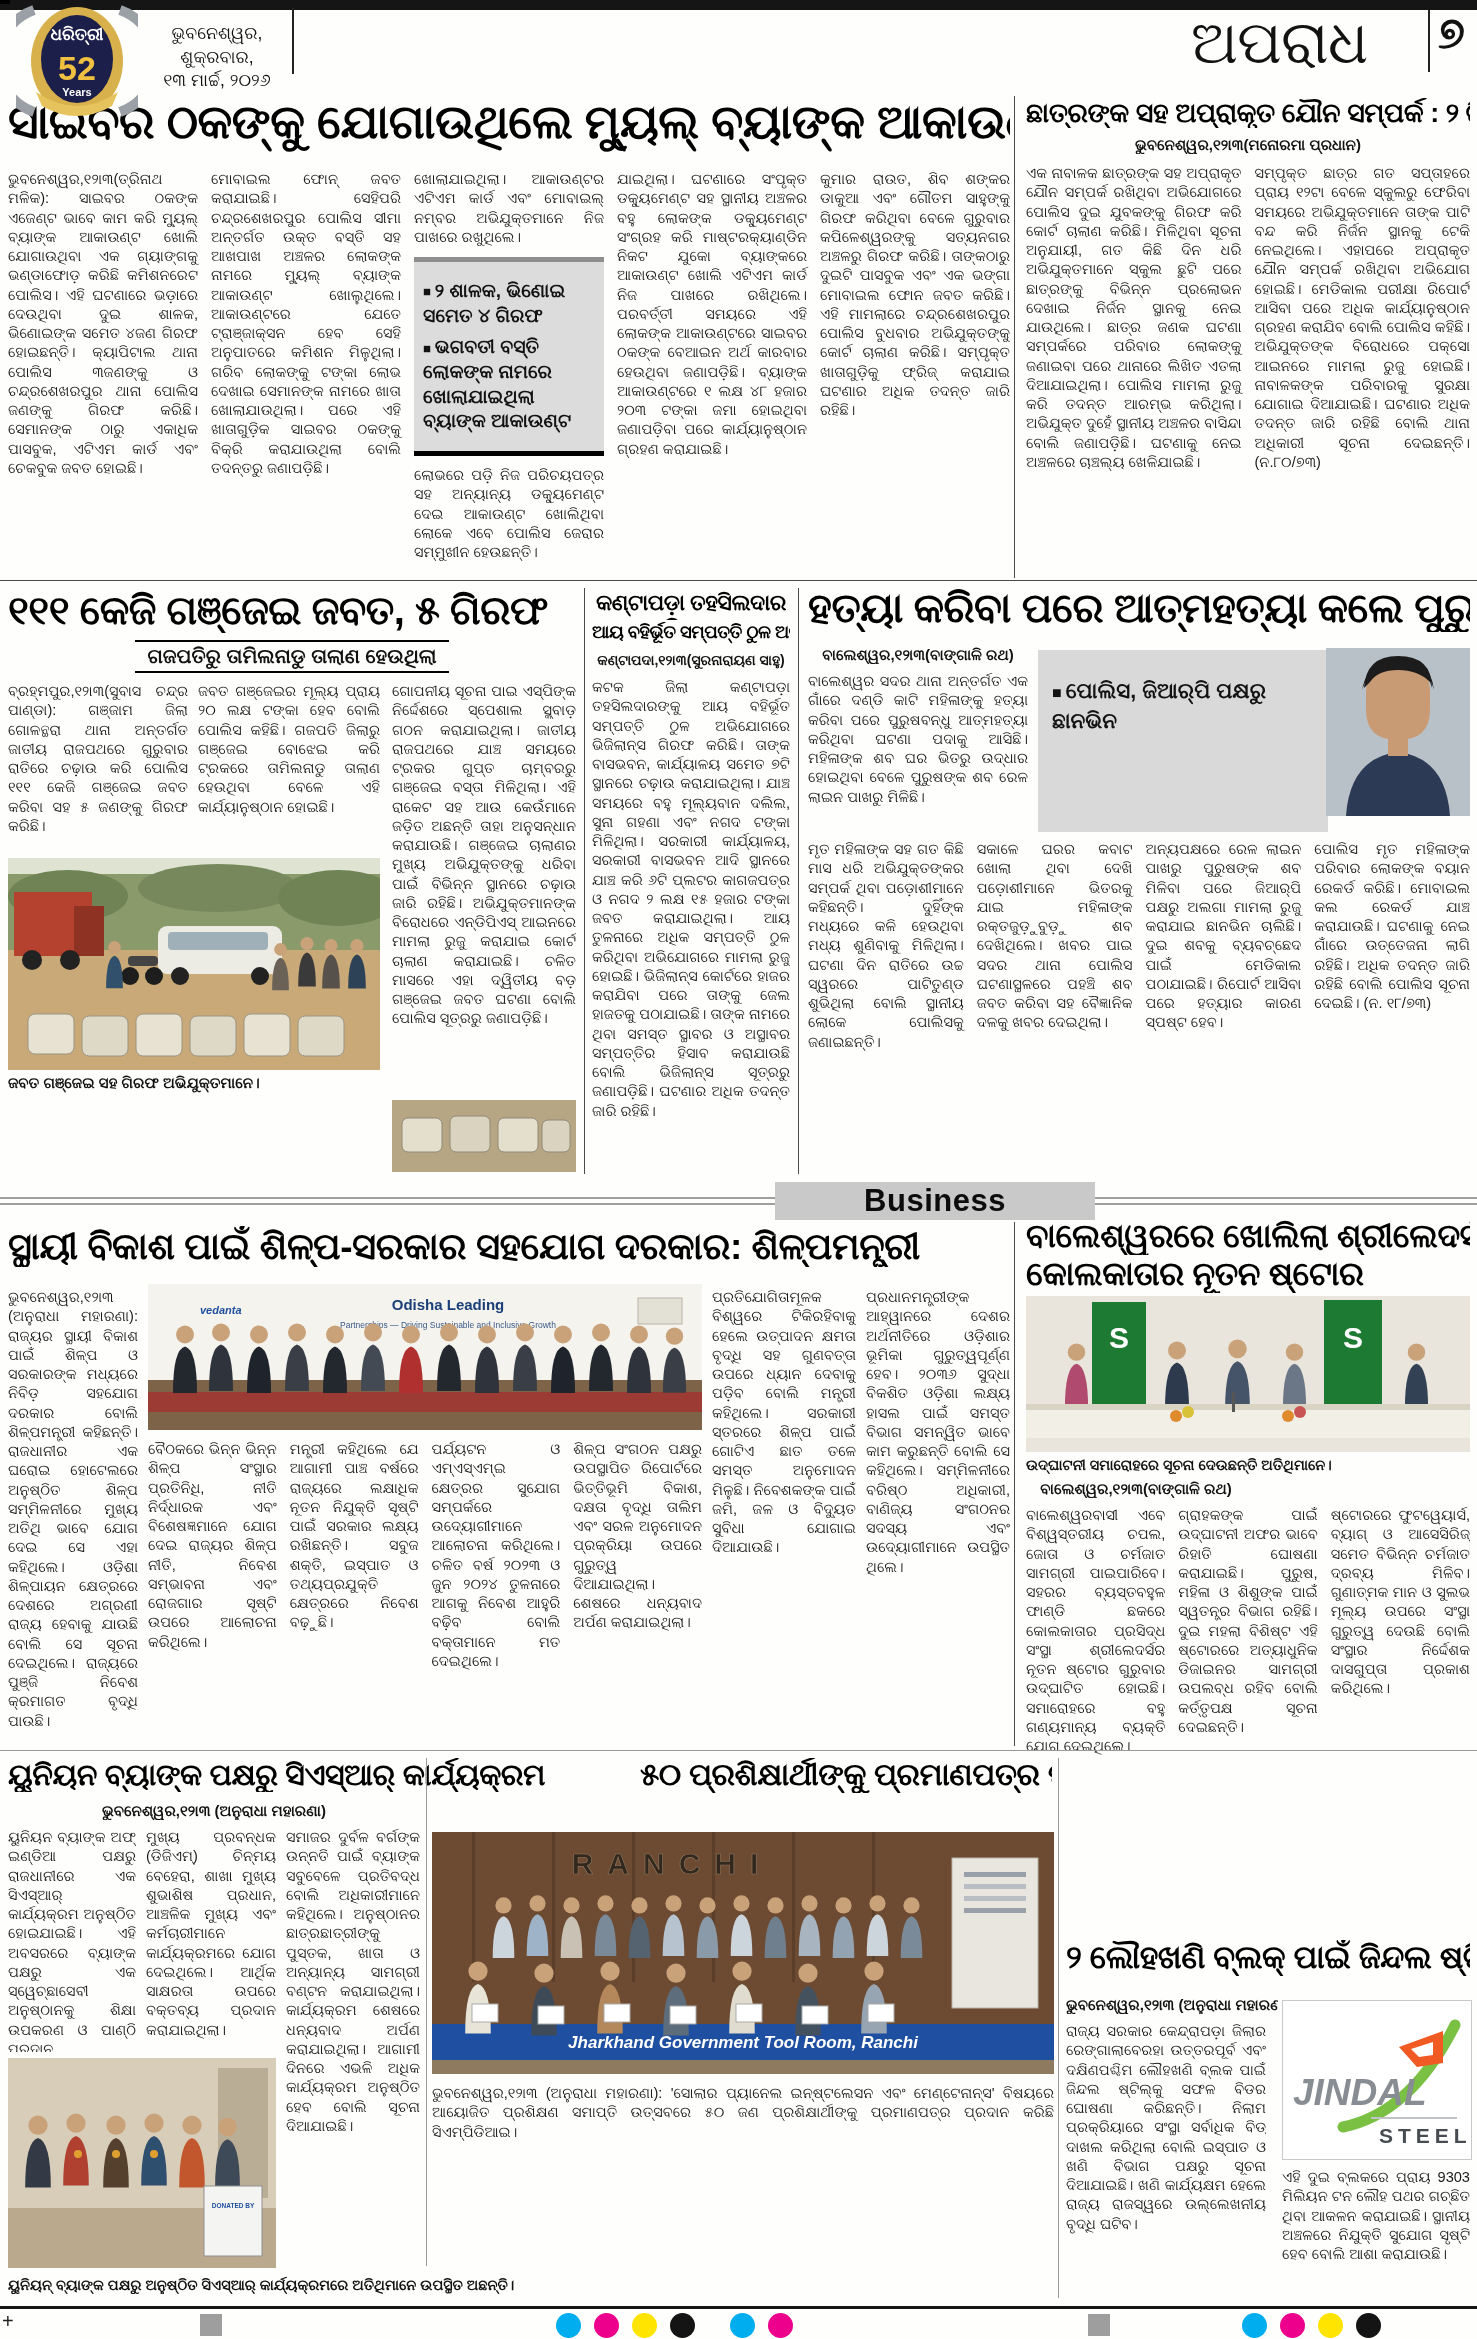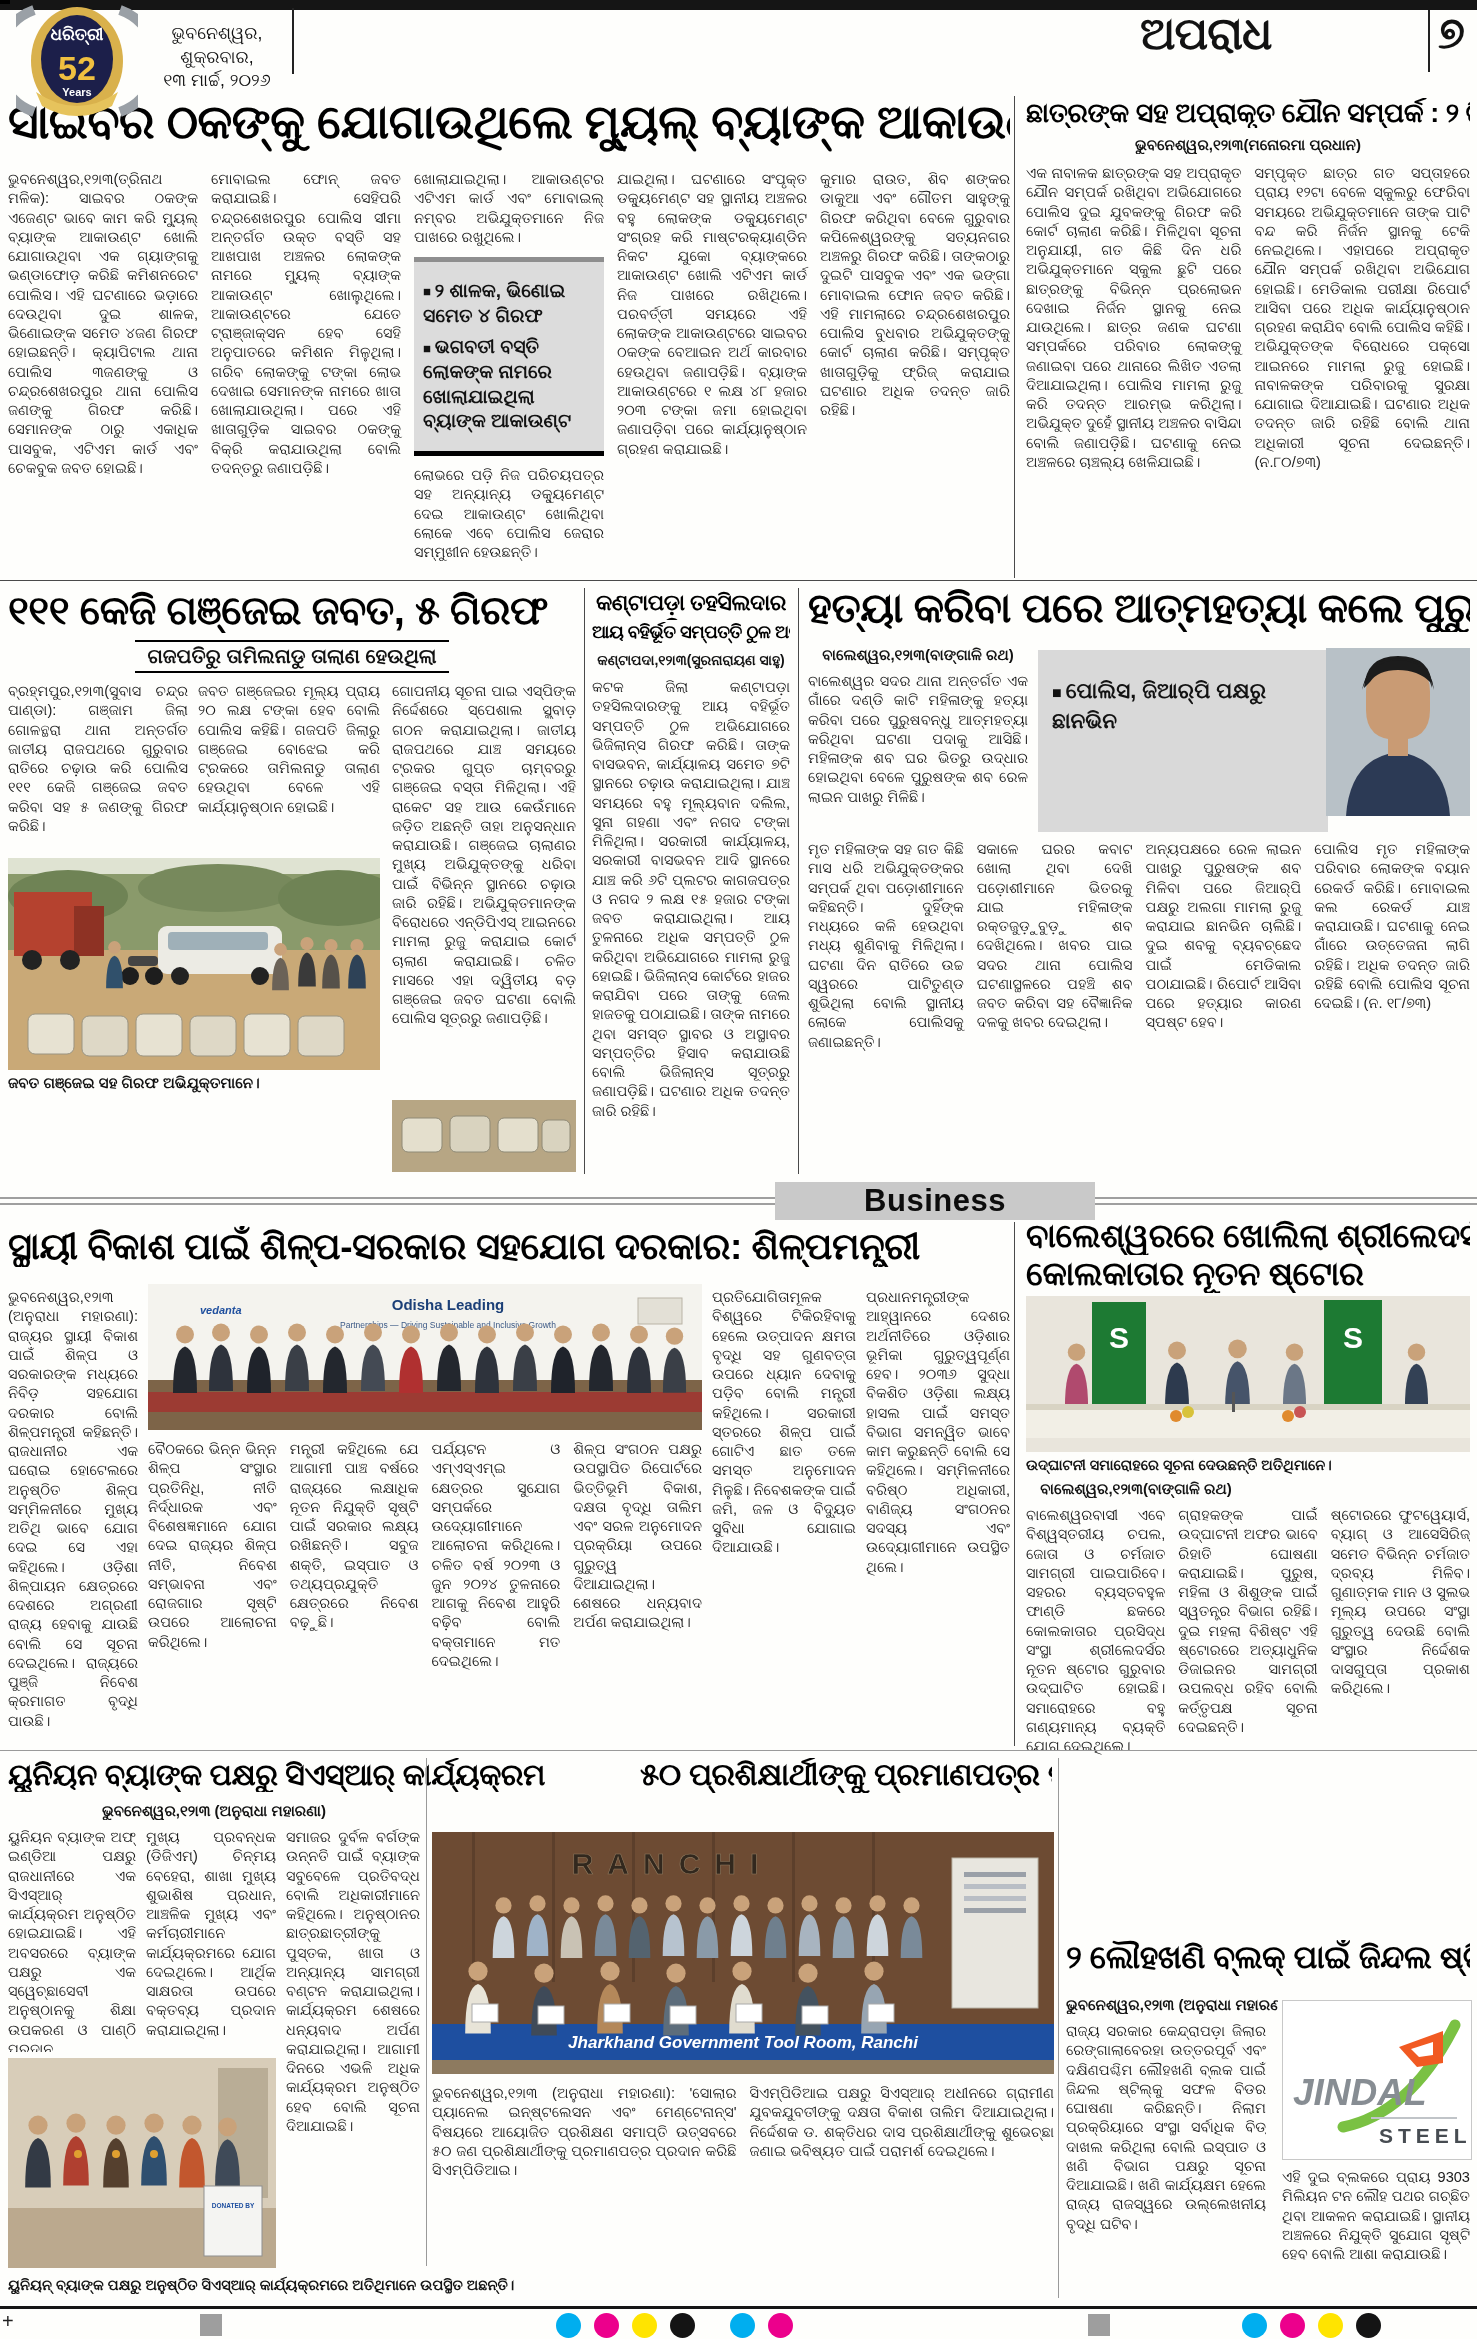--- a/index.html
+++ b/index.html
@@ -23,21 +23,21 @@
   .mbox p::before{content:"■";font-size:.75em;margin-right:4px;vertical-align:middle}
   .subwrap{text-align:center}
   .subhead{display:inline-block;border-top:2px solid #000;border-bottom:2px solid #000;
            padding:3px 12px;font-weight:bold;font-size:20px;white-space:nowrap;overflow:hidden}
   .photo{overflow:hidden;background:#cfcfcf}
   .photo svg{display:block}
   .bizrule{position:absolute;height:2px;background:#9f9f9f}
   .bizbanner{display:flex;align-items:center;justify-content:center;background:#c9c9c9;
              font-weight:bold;font-size:31px;color:#0c0c0c;letter-spacing:.5px}
   .masthead-date{font-weight:normal;font-size:17.5px;text-align:center;line-height:1.35}
-  .section-title{font-weight:bold;font-size:45px;text-align:left;letter-spacing:-1px}
+  .section-title{font-weight:normal;font-size:60px;text-align:center;letter-spacing:-1px}
   .page-no{font-weight:bold;font-size:44px}
   .blackbar{background:#151515}
   .regsq{width:22px;height:22px;background:#9e9e9e}
   .dot{width:25px;height:25px;border-radius:50%}
   .dots{display:flex;gap:13px}
   .adbox{background:#fff;border:1px solid #c8c8c8;display:flex;align-items:center;justify-content:center}
 </style>
 </head>
 <body>
 
@@ -343,21 +343,20 @@
       <rect x="172" y="172" width="26" height="18" fill="#ffffff" stroke="#aaa"></rect>
       <rect x="238" y="174" width="26" height="18" fill="#ffffff" stroke="#aaa"></rect>
       <rect x="304" y="172" width="26" height="18" fill="#ffffff" stroke="#aaa"></rect>
       <rect x="370" y="174" width="26" height="18" fill="#ffffff" stroke="#aaa"></rect>
       <rect x="436" y="172" width="26" height="18" fill="#ffffff" stroke="#aaa"></rect>
     </svg>
   </div>
 
   <div class="abs cols" style="left:432px;top:2084px;width:622px;height:214px;overflow:hidden">
     <div class="col">ଭୁବନେଶ୍ୱର,୧୨ା୩ (ଅନୁରାଧା ମହାରଣା): 'ସୋଲାର ପ୍ୟାନେଲ ଇନ୍‌ଷ୍ଟଲେସନ ଏବଂ ମେଣ୍ଟେନାନ୍ସ' ବିଷୟରେ ଆୟୋଜିତ ପ୍ରଶିକ୍ଷଣ ସମାପ୍ତି ଉତ୍ସବରେ ୫୦ ଜଣ ପ୍ରଶିକ୍ଷାର୍ଥୀଙ୍କୁ ପ୍ରମାଣପତ୍ର ପ୍ରଦାନ କରିଛି ସିଏମ୍‌ପିଡିଆଇ।</div>
-    <div class="col">ସିଏମ୍‌ପିଡିଆଇ ପକ୍ଷରୁ ସିଏସ୍‌ଆର୍ ଅଧୀନରେ ଗ୍ରାମୀଣ ଯୁବକଯୁବତୀଙ୍କୁ ଦକ୍ଷତା ବିକାଶ ତାଲିମ ଦିଆଯାଇଥିଲା। ନିର୍ଦ୍ଦେଶକ ଡ. ଶକ୍ତିଧର ଦାସ ପ୍ରଶିକ୍ଷାର୍ଥୀଙ୍କୁ ଶୁଭେଚ୍ଛା ଜଣାଇ ଭବିଷ୍ୟତ ପାଇଁ ପରାମର୍ଶ ଦେଇଥିଲେ।</div>
   </div>
 
   <div class="abs vline" style="left:1058px;top:1758px;height:540px;background:#9a9a9a"></div>
 
   <div class="abs hl" style="left:1066px;top:1940px;width:404px;font-size:32px">୨ ଲୌହଖଣି ବ୍ଲକ୍ ପାଇଁ ଜିନ୍ଦଲ ଷ୍ଟିଲ୍ ବିଡର ଘୋଷିତ</div>
   <div class="abs byline" style="left:1066px;top:1996px;width:212px;text-align:left">ଭୁବନେଶ୍ୱର,୧୨ା୩ (ଅନୁରାଧା ମହାରଣା)</div>
   <div class="abs col" style="left:1066px;top:2022px;width:200px;height:276px;overflow:hidden">ରାଜ୍ୟ ସରକାର କେନ୍ଦ୍ରାପଡ଼ା ଜିଲାର ରେଙ୍ଗାଲାବେରହା ଉତ୍ତରପୂର୍ବ ଏବଂ ଦକ୍ଷିଣପଶ୍ଚିମ ଲୌହଖଣି ବ୍ଲକ ପାଇଁ ଜିନ୍ଦଲ ଷ୍ଟିଲ୍‌କୁ ସଫଳ ବିଡର ଘୋଷଣା କରିଛନ୍ତି। ନିଲାମ ପ୍ରକ୍ରିୟାରେ ସଂସ୍ଥା ସର୍ବାଧିକ ବିଡ୍ ଦାଖଲ କରିଥିଲା ବୋଲି ଇସ୍ପାତ ଓ ଖଣି ବିଭାଗ ପକ୍ଷରୁ ସୂଚନା ଦିଆଯାଇଛି। ଖଣି କାର୍ଯ୍ୟକ୍ଷମ ହେଲେ ରାଜ୍ୟ ରାଜସ୍ୱରେ ଉଲ୍ଲେଖନୀୟ ବୃଦ୍ଧି ଘଟିବ।</div>
 
   <div class="abs adbox" style="left:1282px;top:2000px;width:188px;height:158px">
     <svg viewBox="0 0 188 158" width="188" height="158">

